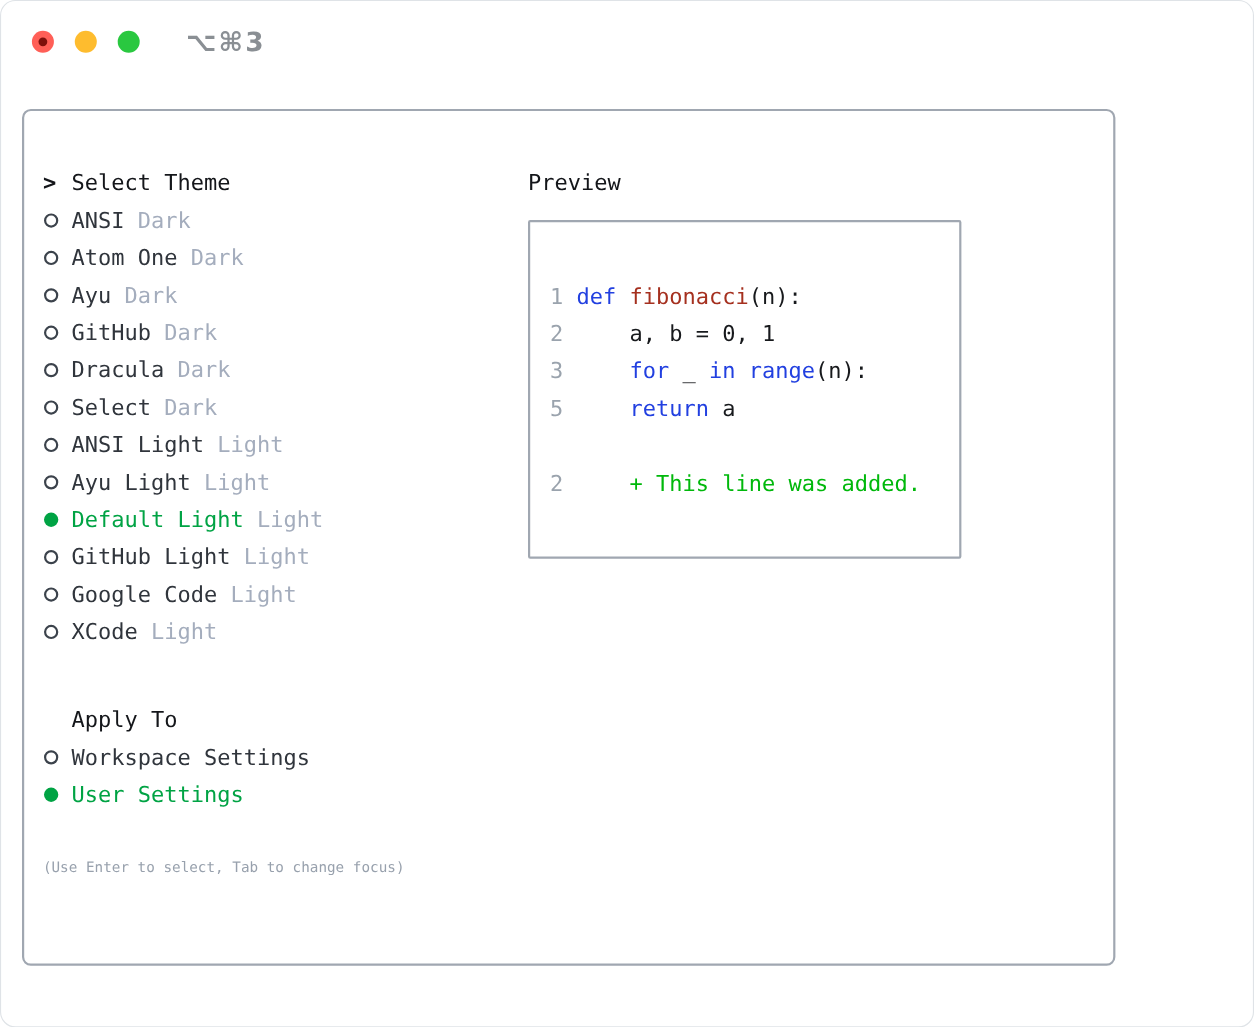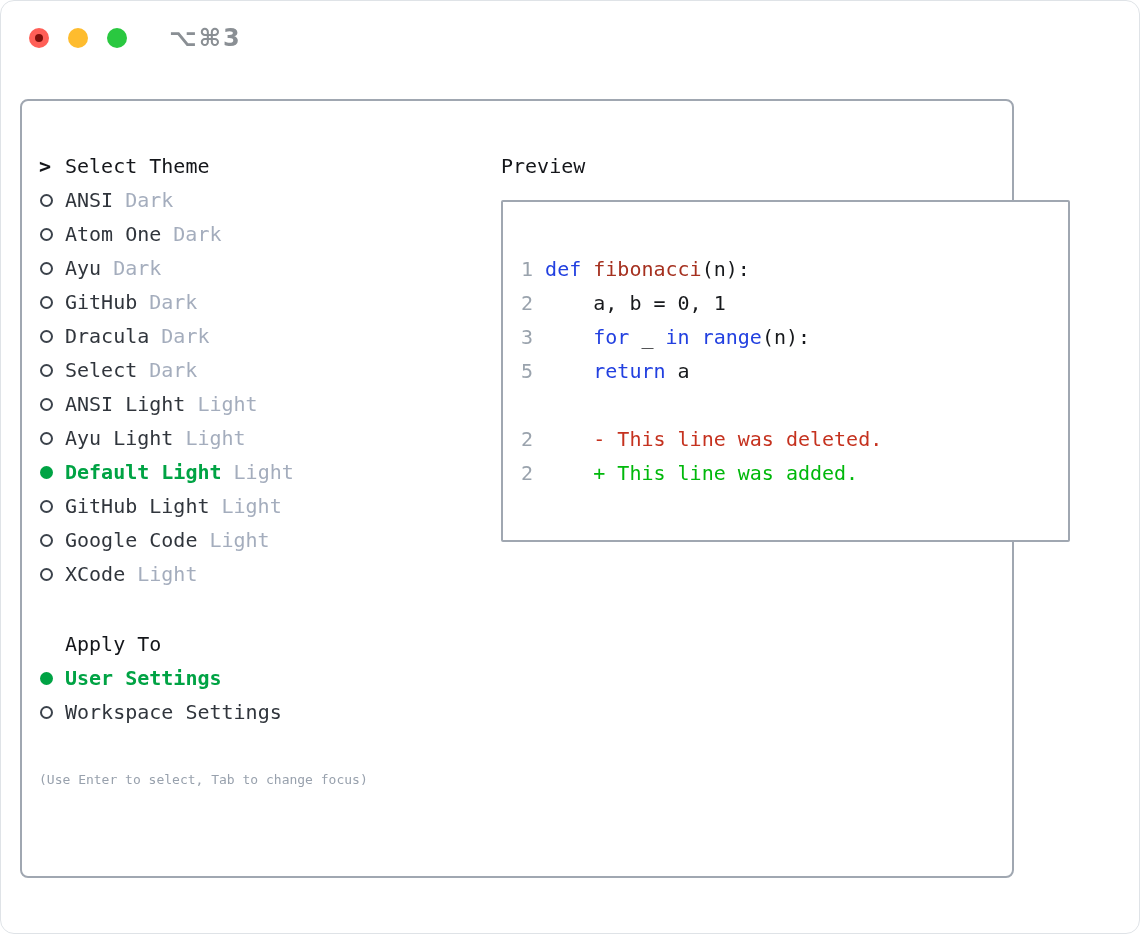--- a/index.html
+++ b/index.html
@@ -26,41 +26,41 @@
   .title { font-family:"DejaVu Sans","Liberation Sans",sans-serif;
            font-weight:bold; font-size:24px; letter-spacing:2px;
            color:var(--title-gray,#8a8f94); margin-left:42px; }
 
   
   .panel { position:absolute; left:19px; top:98px; width:994px; height:779px;
            border:2px solid var(--border-gray,#a0a7b1); border-radius:8px;
            background:#ffffff; }
 
   .left-col  { position:absolute; left:17px; top:48px; width:445px; }
-  .right-col { position:absolute; left:479px; top:48px; width:490px; }
+  .right-col { position:absolute; left:458px; top:48px; width:490px; }
 
   .row { display:flex; align-items:center; height:34px; font-size:20px;
          color:var(--item-text,#30353c); white-space:pre; }
   .marker { width:26px; flex:0 0 26px; display:flex; align-items:center; }
   .pointer { font-weight:bold; color:var(--header-text,#14161a); }
   .header-label { font-weight:normal; color:var(--header-text,#14161a); }
 
   .circle { width:13px; height:13px; border-radius:50%;
             border:2px solid var(--radio-gray,#3c434c); margin-left:1px; }
   .option.selected .circle { border:none;
             background:var(--selection-green,#00a344); }
-  .option.selected .opt-name { color:var(--selection-green,#00a344);font-weight:bold; }
+  .option.selected .opt-name { color:var(--selection-green,#00a344); }
   .opt-variant { color:var(--variant-gray,#a4adbd); margin-left:12px; }
 
-  .apply-header { margin-top:36px; }
+  .apply-header { margin-top:46px; }
   .help { margin-top:34px; width:400px; font-size:13px; line-height:34px;
           color:var(--help-gray,#98a1ad); }
 
   
-  .preview-box { margin-top:17px; width:569px;
+  .preview-box { margin-top:17px; width:394px;
                  border:2px solid var(--border-gray,#a0a7b1); border-radius:2px;
                  padding:50px 18px 50px 18px; background:#ffffff; }
   .pline { height:34px; line-height:34px; font-size:20px; white-space:pre;
            color:var(--code-text,#17191c); }
   .diff-block { margin-top:34px; }
   .seg-num { color:var(--line-number-gray,#9aa3ad); }
   .seg-kw  { color:var(--keyword-blue,#2240e0); }
   .seg-fn  { color:var(--function-red,#a5301f); }
   .seg-plain { color:var(--code-text,#17191c); }
   .seg-ctx { color:var(--context-gray,#8b939e); }
@@ -153,47 +153,46 @@
     <span class="opt-variant">Light</span>
   </div>
         </div>
 
       <div class="row apply-header">
         <span class="marker"></span>
         <span class="header-label">Apply To</span>
       </div>
 
       <div id="apply-list">
+          <div class="row option">
+    <span class="marker"><span class="circle"></span></span>
+    <span class="opt-name">Workspace Settings</span>
+    
+  </div>
           <div class="row option selected">
     <span class="marker"><span class="circle"></span></span>
     <span class="opt-name">User Settings</span>
-    
-  </div>
-          <div class="row option">
-    <span class="marker"><span class="circle"></span></span>
-    <span class="opt-name">Workspace Settings</span>
     
   </div>
         </div>
 
       <div class="help">(Use Enter to select, Tab to change focus)</div>
     </div>
 
     <div class="right-col">
       <div class="row">
         <span class="header-label">Preview</span>
       </div>
       <div class="preview-box">
         <div id="code-lines">
             <div class="pline"><span class="seg-num">1 </span><span class="seg-kw">def</span><span class="seg-plain"> </span><span class="seg-fn">fibonacci</span><span class="seg-plain">(n):</span></div>
             <div class="pline"><span class="seg-num">2 </span><span class="seg-plain">    a, b = 0, 1</span></div>
             <div class="pline"><span class="seg-num">3 </span><span class="seg-plain">    </span><span class="seg-kw">for</span><span class="seg-plain"> _ </span><span class="seg-kw">in</span><span class="seg-plain"> </span><span class="seg-kw">range</span><span class="seg-plain">(n):</span></div>
             <div class="pline"><span class="seg-num">5 </span><span class="seg-plain">    </span><span class="seg-kw">return</span><span class="seg-plain"> a</span></div>
           </div>
         <div id="diff-lines" class="diff-block">
-            <div class="pline"><span class="seg-num">2 </span><span class="seg-del">    - This line was deleted.</span></div>
             <div class="pline"><span class="seg-num">2 </span><span class="seg-add">    + This line was added.</span></div>
           </div>
       </div>
     </div>
 
   </div>
 </div>
 
 </body></html>

